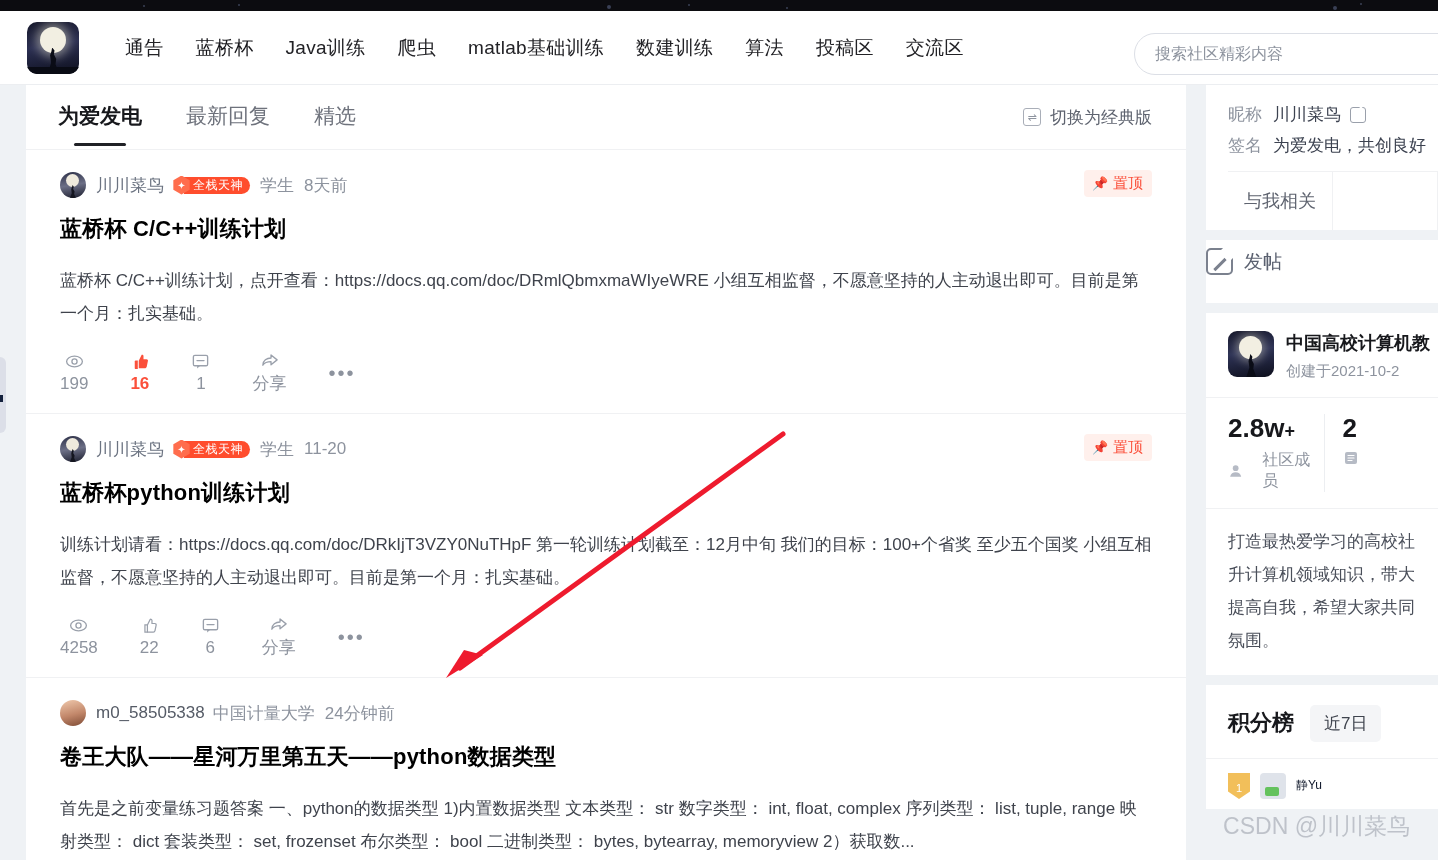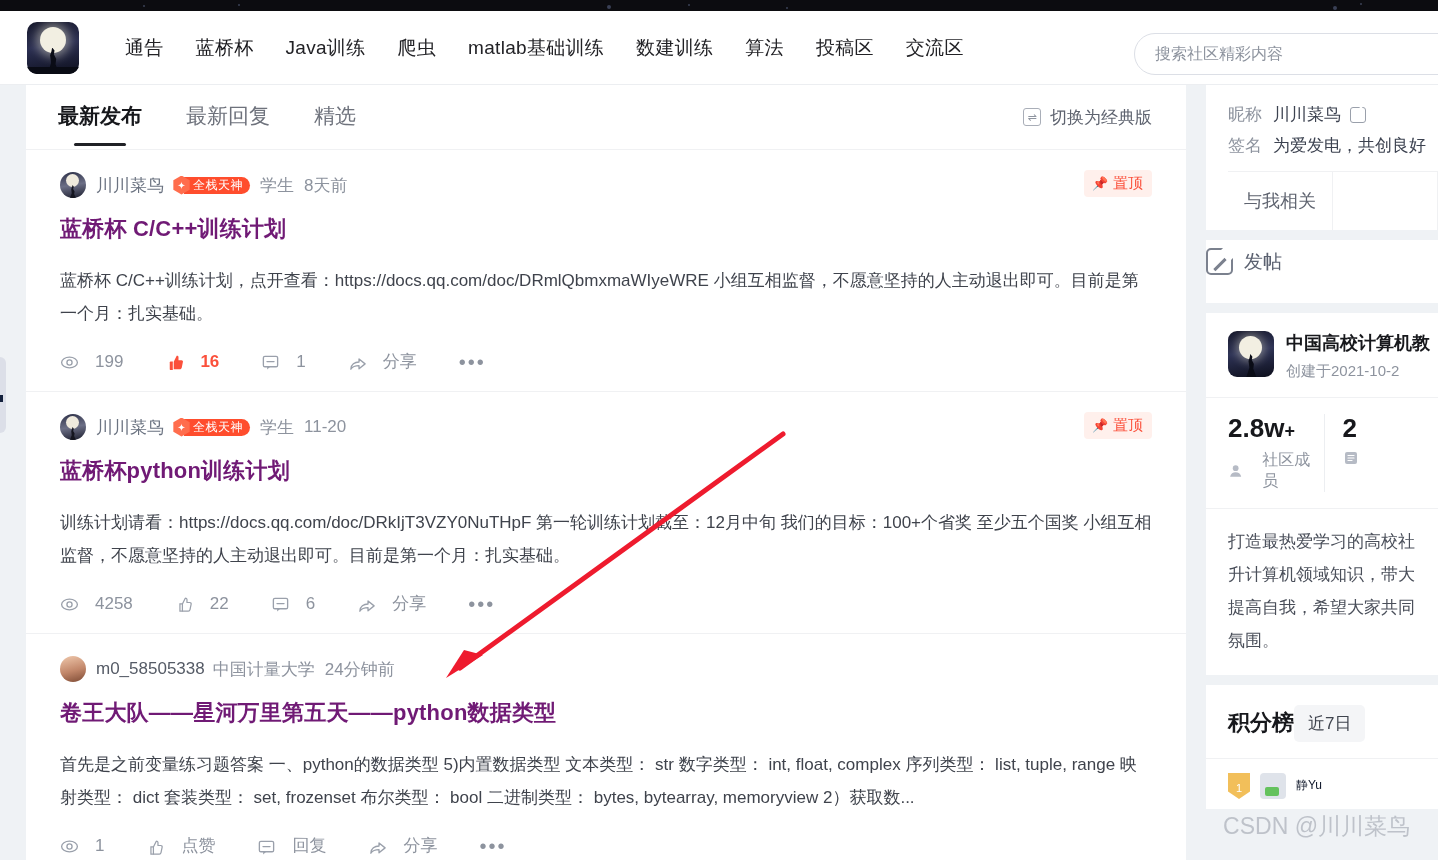--- a/index.html
+++ b/index.html
@@ -147,30 +147,30 @@
   .time { font-size: 17px; color: #8d939e; }
 
   .pin-badge {
     position: absolute; right: 34px; top: 20px;
     background: #fff0ec; color: #fb503b; font-size: 15px;
     padding: 4px 9px; border-radius: 4px; display: flex; align-items: center; gap: 4px;
   }
   .pin-badge .pin-ico { font-size: 13px; }
 
   .post-title {
-    font-size: 22px; font-weight: bold; color: #701a75; margin-top: 16px;
+    font-size: 22px; font-weight: bold; color: #000000; margin-top: 16px;
     letter-spacing: .2px;
   }
   .post-body {
     font-size: 17px; color: #3f434c; line-height: 33px; margin-top: 20px;
     max-height: 68px; overflow: hidden;
   }
   .actions { display: flex; align-items: center; margin-top: 20px; }
-  .act { display: flex; align-items: flex-end; gap: 16px; margin-right: 42px;
-         font-size: 17px; color: #8d939e; cursor: pointer; }
+  .act { display: flex; align-items: center; gap: 3px; margin-right: 42px;
+         font-size: 17px; color: #8d939e; cursor: pointer; flex-direction: column; }
   .act.liked { color: #fb503b; font-weight: bold; }
   .act .dots { letter-spacing: 2px; font-size: 20px; line-height: 10px; }
   svg.ic { display: block; }
 
   
   .right-col { position: absolute; left: 1206px; top: 0; width: 232px; }
   .card { background: #fff; margin-bottom: 10px; }
   .profile-card { padding: 18px 0 0 22px; }
   .prow { display: flex; align-items: center; font-size: 17px; margin-bottom: 8px; white-space: nowrap; }
   .plabel { color: #8d939e; margin-right: 11px; }
@@ -226,21 +226,21 @@
   .stat-num { font-size: 26px; font-weight: bold; color: #17181c; line-height: 1.15; }
   .stat-num .u { font-size: 18px; }
   .stat-lab { display: flex; align-items: center; gap: 19px; font-size: 16px; color: #8d939e; margin-top: 6px; }
 
   .comm-desc {
     border-top: 1px solid #f0f1f3; padding: 16px 20px 18px 22px;
     font-size: 17px; color: #4a4f5a; line-height: 33px;
   }
 
   .rank-head {
-    display: flex; align-items: center; padding: 20px 0 16px 22px; 
+    display: flex; align-items: center; padding: 20px 0 16px 22px; gap: 16px;
     border-bottom: 1px solid #f0f1f3;
   }
   .rank-title { font-size: 22px; font-weight: bold; color: #17181c; }
   .rank-chip {
     background: #f4f5f7; color: #3f444e; font-size: 17px; padding: 7px 14px; border-radius: 5px;
   }
   .rank-row { display: flex; align-items: center; padding: 14px 0 10px 22px; gap: 10px; }
   .medal {
     width: 22px; height: 26px; background: #f2bf5a; position: relative; flex: none;
     clip-path: polygon(0 0,100% 0,100% 72%,50% 100%,0 72%);
@@ -302,21 +302,21 @@
 
   <div class="page">
 
     <div class="left-handle">
       <div class="dot"></div>
     </div>
 
     <div class="main-col">
 
       <div class="tabs-bar">
-        <div class="tab active">最新发布</div>
+        <div class="tab active">为爱发电</div>
         <div class="tab">最新回复</div>
         <div class="tab">精选</div>
         <div class="switch-classic">
           <span class="sw-icon">⇌</span>
           <span>切换为经典版</span>
         </div>
       </div>
 
       <div class="post">
         <div class="post-meta">
@@ -429,21 +429,21 @@
       </div>
 
       <div class="post">
         <div class="post-meta">
           <div class="avatar a2"></div>
           <span class="uname plain">m0_58505338</span>
           <span class="role">中国计量大学</span>
           <span class="time">24分钟前</span>
         </div>
         <div class="post-title">卷王大队——星河万里第五天——python数据类型</div>
-        <div class="post-body">首先是之前变量练习题答案 一、python的数据类型 5)内置数据类型 文本类型： str 数字类型： int, float, complex 序列类型： list, tuple, range 映射类型： dict 套装类型： set, frozenset 布尔类型： bool 二进制类型： bytes, bytearray, memoryview 2）获取数...</div>
+        <div class="post-body">首先是之前变量练习题答案 一、python的数据类型 1)内置数据类型 文本类型： str 数字类型： int, float, complex 序列类型： list, tuple, range 映射类型： dict 套装类型： set, frozenset 布尔类型： bool 二进制类型： bytes, bytearray, memoryview 2）获取数...</div>
         <div class="actions">
           <div class="act">
             <svg class="ic" width="19" height="19" viewBox="0 0 20 20" fill="none">
               <ellipse cx="10" cy="10" rx="8.3" ry="5.6" stroke="#9aa0ab" stroke-width="1.4"></ellipse>
               <circle cx="10" cy="10" r="2.7" stroke="#9aa0ab" stroke-width="1.4"></circle>
             </svg>
             <span>1</span>
           </div>
           <div class="act">
             <svg class="ic" width="19" height="19" viewBox="0 0 20 20" fill="none">

